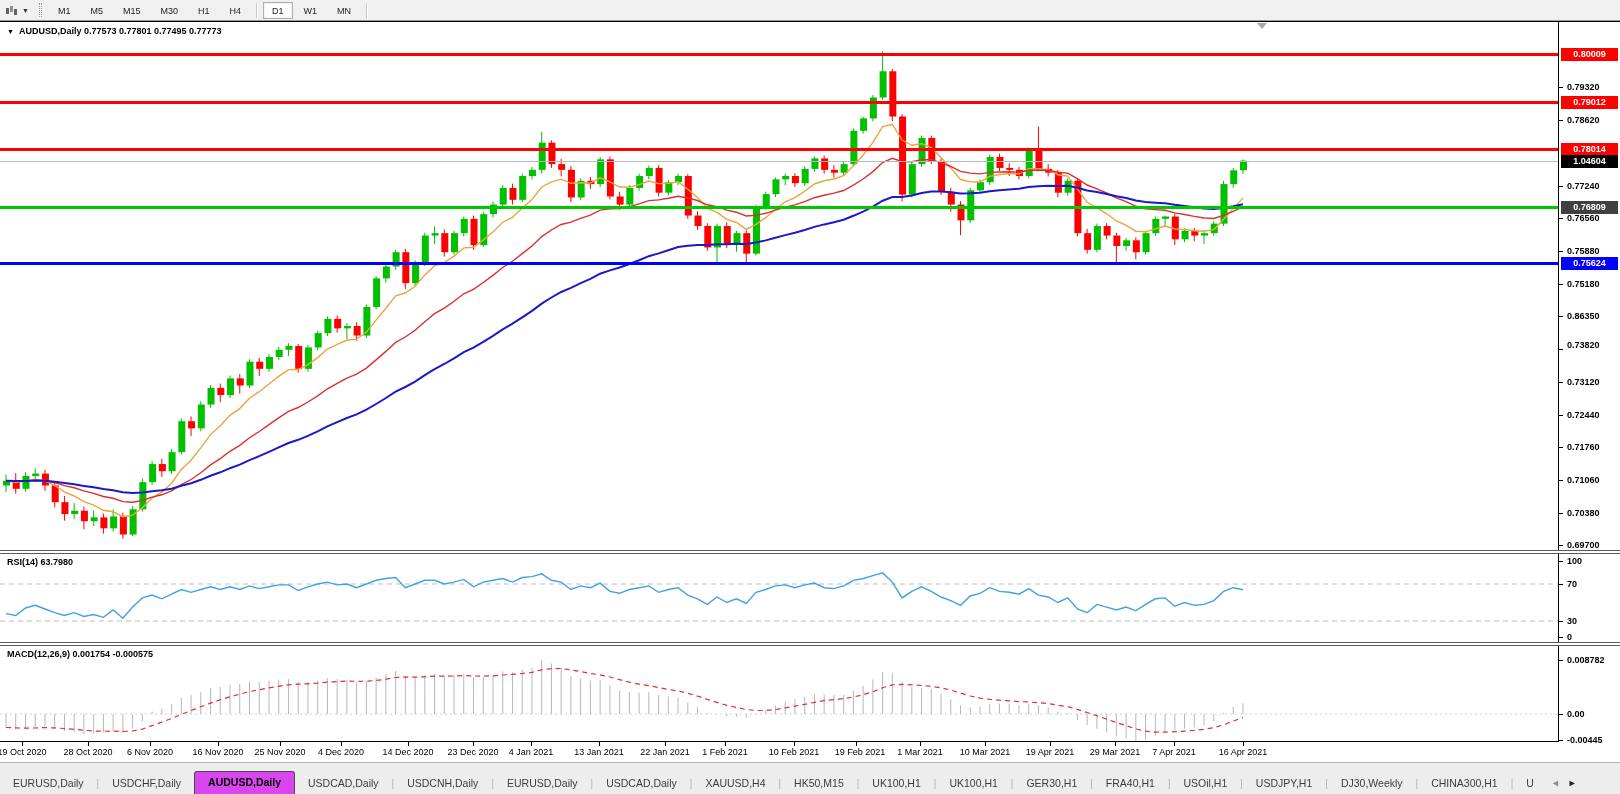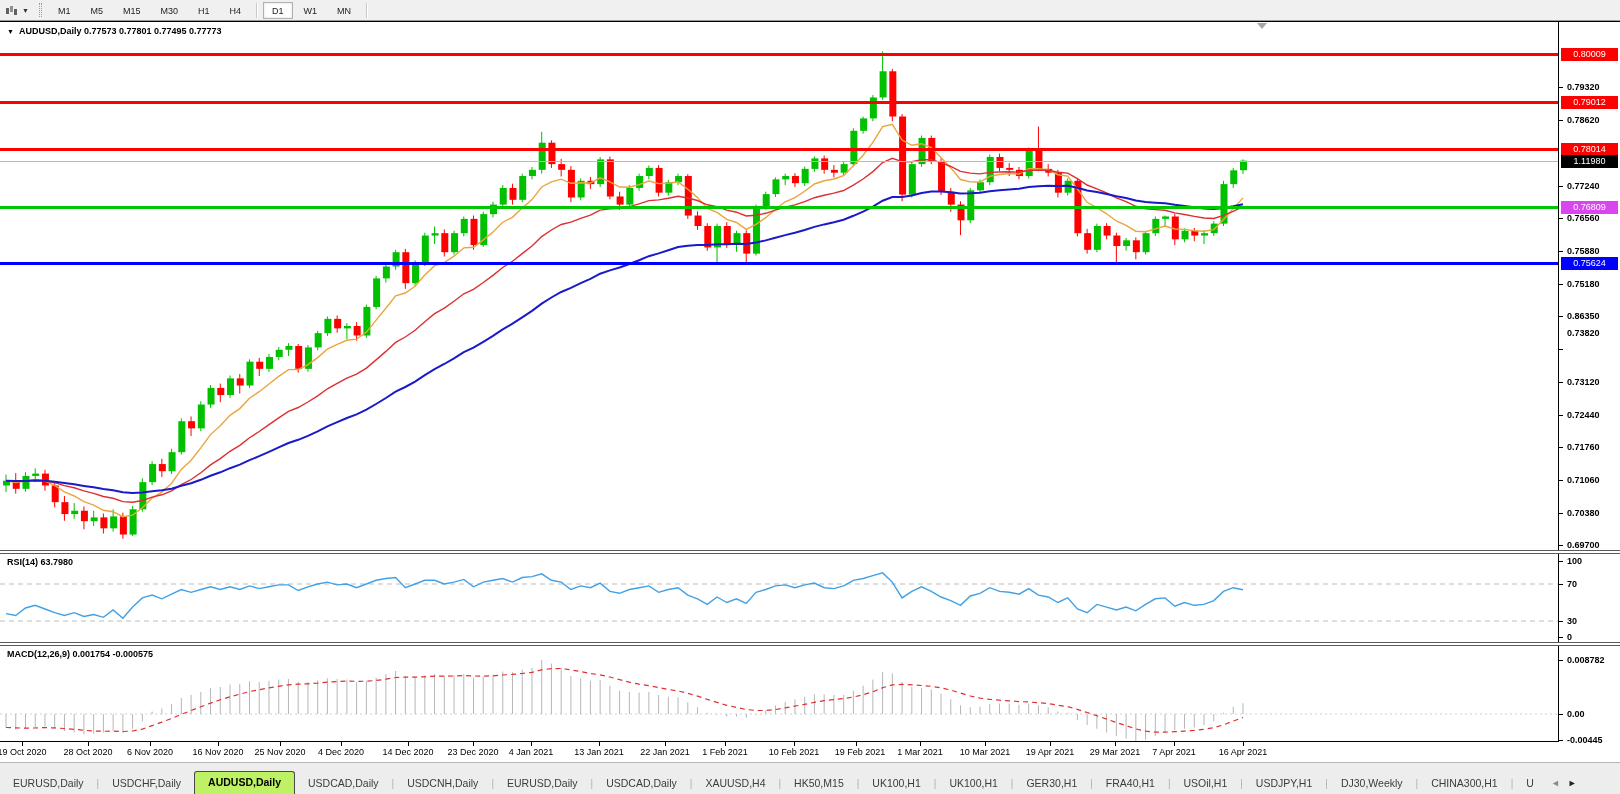--- a/index.html
+++ b/index.html
@@ -29,33 +29,33 @@
   #shift-marker { position:absolute; top:23px; width:0; height:0; border-left:5px solid transparent;
                   border-right:5px solid transparent; border-top:6px solid #a8a8a8; z-index:5; }
 
   svg.panel { position:absolute; left:0; z-index:2; }
   .level-line { position:absolute; z-index:8; }
   .cur-line { position:absolute; z-index:7; }
 
   
   .ax-tick { position:absolute; left:1558px; width:5px; height:1px; background:#000; z-index:4; }
   .ax-label { position:absolute; left:1567px; font-size:9px; font-weight:bold; color:#000; z-index:4; white-space:nowrap; }
-  .badge { position:absolute; left:1561px; width:57px; height:13px; font-size:9px; font-weight:normal; color:#fff;
+  .badge { position:absolute; left:1561px; width:57px; height:13px; font-size:9px; font-weight:bold; color:#fff;
            text-align:center; line-height:13px; z-index:10; white-space:nowrap; }
 
   
   #date-axis { position:absolute; left:0; top:742px; width:1620px; height:20px; background:#fff; z-index:3; }
   .date-tick { position:absolute; top:0; width:1px; height:4px; background:#000; }
   .date-label { position:absolute; top:5px; font-size:9px; color:#000; transform:translateX(-50%); white-space:nowrap; }
 
   
   #tabbar { position:absolute; left:0; top:762px; width:1620px; height:32px; background:#ededed;
             border-top:1px solid #b5b5b5; display:flex; align-items:flex-end; }
   .tab { font-size:10.5px; color:#3c3c3c; padding:3px 13px 5px 13px; cursor:pointer; white-space:nowrap; }
-  .tab.active { background:#bef264; border:1px solid #4a4a4a; border-bottom:none; font-weight:bold; color:#000;
+  .tab.active { background:#d946ef; border:1px solid #4a4a4a; border-bottom:none; font-weight:bold; color:#000;
                 border-radius:3px 3px 0 0; padding:4px 13px 6px 13px; }
   .tab-sep { color:#b0b0b0; font-size:10px; padding-bottom:5px; }
   .tab-nav { font-size:9px; color:#222; padding:0 4px 6px 4px; cursor:pointer; }
   .tab-nav.dim { color:#8a8a8a; }
 </style>
 </head>
 <body>
 
 <div id="app">
 
@@ -514,39 +514,39 @@
       <div class="ax-label" style="top: 181px;">0.77240</div>
       <div class="ax-tick" style="top: 218px;"></div>
       <div class="ax-label" style="top: 213px;">0.76560</div>
       <div class="ax-tick" style="top: 251px;"></div>
       <div class="ax-label" style="top: 246px;">0.75880</div>
       <div class="ax-tick" style="top: 284px;"></div>
       <div class="ax-label" style="top: 279px;">0.75180</div>
       <div class="ax-tick" style="top: 316px;"></div>
       <div class="ax-label" style="top: 311px;">0.86350</div>
       <div class="ax-tick" style="top: 349px;"></div>
-      <div class="ax-label" style="top: 328px;">0.73820</div>
+      <div class="ax-label" style="top: 340px;">0.73820</div>
       <div class="ax-tick" style="top: 382px;"></div>
       <div class="ax-label" style="top: 377px;">0.73120</div>
       <div class="ax-tick" style="top: 415px;"></div>
       <div class="ax-label" style="top: 410px;">0.72440</div>
       <div class="ax-tick" style="top: 447px;"></div>
       <div class="ax-label" style="top: 442px;">0.71760</div>
       <div class="ax-tick" style="top: 480px;"></div>
       <div class="ax-label" style="top: 475px;">0.71060</div>
       <div class="ax-tick" style="top: 513px;"></div>
       <div class="ax-label" style="top: 508px;">0.70380</div>
       <div class="ax-tick" style="top: 545px;"></div>
       <div class="ax-label" style="top: 540px;">0.69700</div>
       <div class="badge" style="top: 48px; background: rgb(255, 0, 0);">0.80009</div>
       <div class="badge" style="top: 96px; background: rgb(255, 0, 0);">0.79012</div>
       <div class="badge" style="top: 143px; background: rgb(255, 0, 0);">0.78014</div>
-      <div class="badge" style="top: 201px; background: #d946ef;">0.76809</div>
+      <div class="badge" style="top: 201px; background: #404040;">0.76809</div>
       <div class="badge" style="top: 257px; background: rgb(0, 0, 255);">0.75624</div>
-      <div class="badge" style="top: 155px; background: rgb(0, 0, 0);">1.11980</div>
+      <div class="badge" style="top: 155px; background: rgb(0, 0, 0);">1.04604</div>
       <div class="ax-tick" style="top: 561px;"></div>
       <div class="ax-label" style="top: 556px;">100</div>
       <div class="ax-tick" style="top: 584px;"></div>
       <div class="ax-label" style="top: 579px;">70</div>
       <div class="ax-tick" style="top: 621px;"></div>
       <div class="ax-label" style="top: 616px;">30</div>
       <div class="ax-tick" style="top: 637px;"></div>
       <div class="ax-label" style="top: 632px;">0</div>
       <div class="ax-tick" style="top: 660px;"></div>
       <div class="ax-label" style="top: 655px;">0.008782</div>

